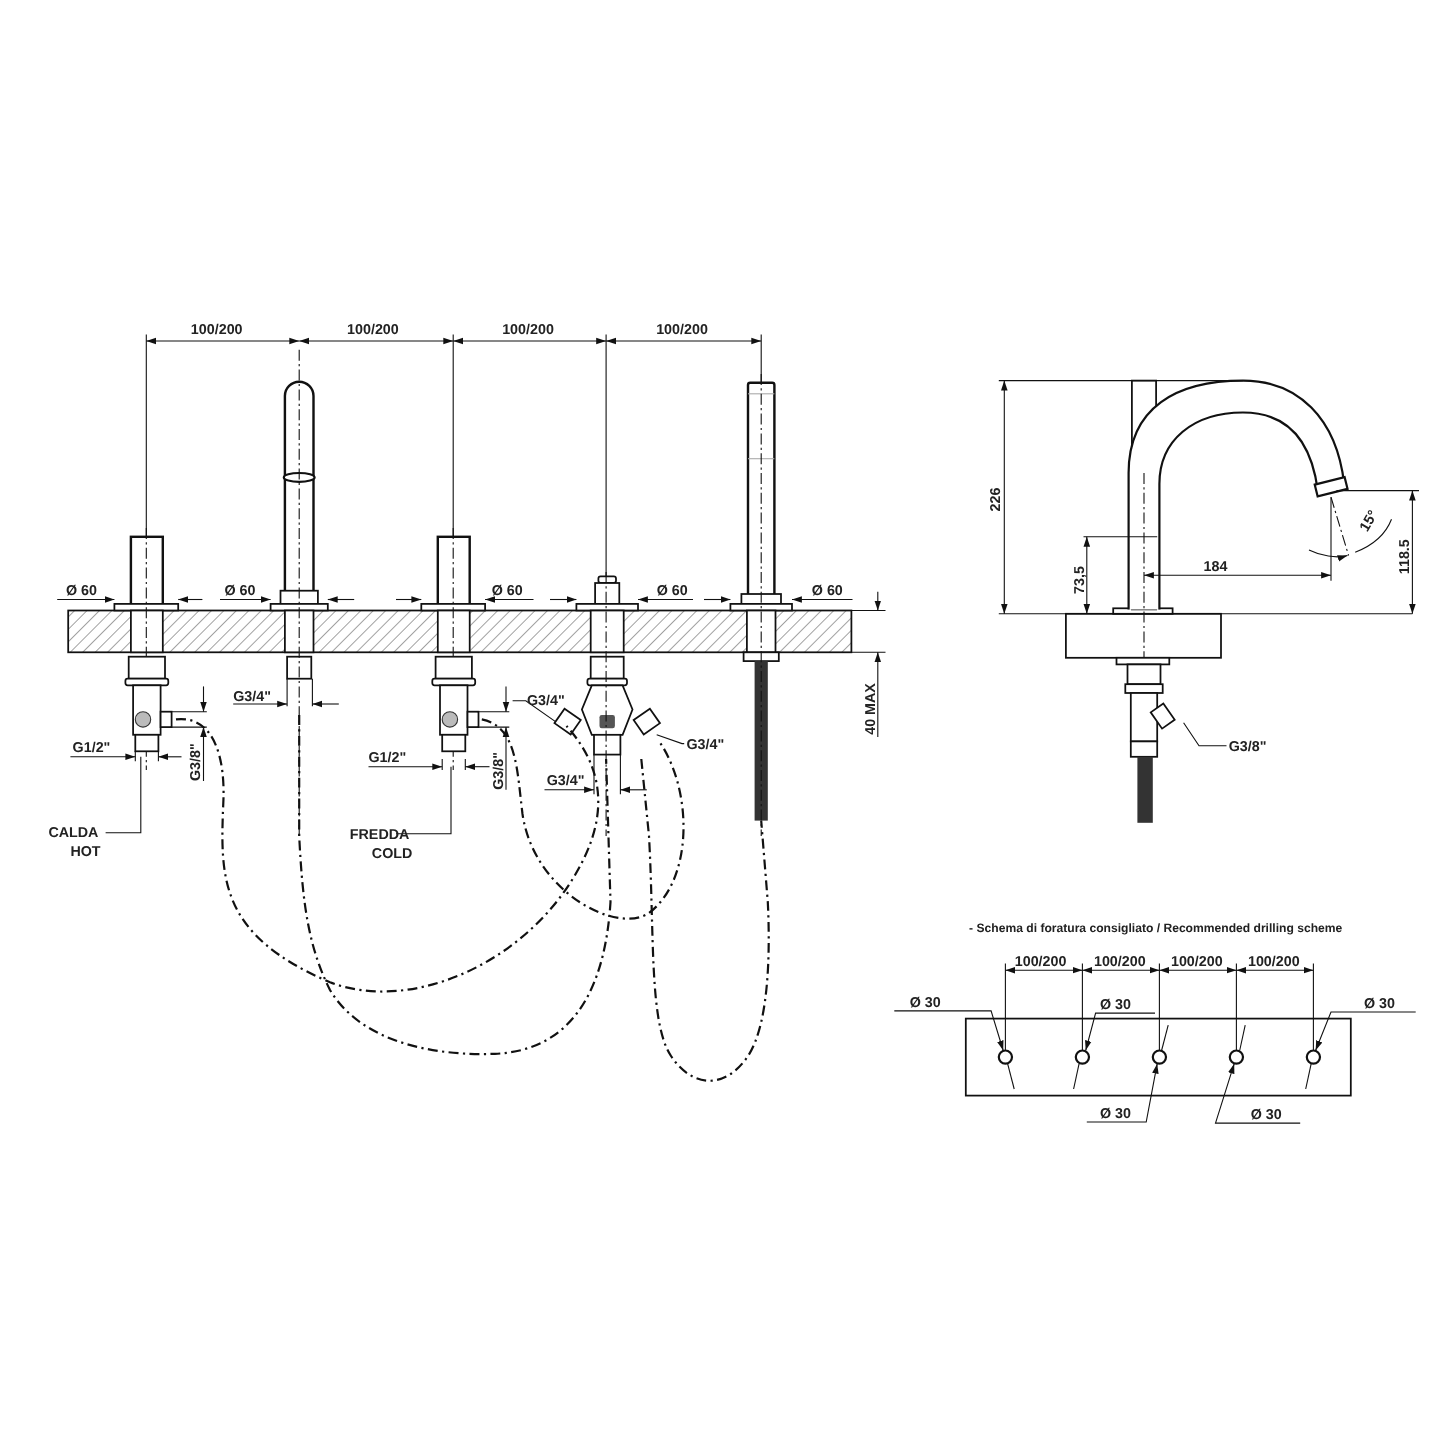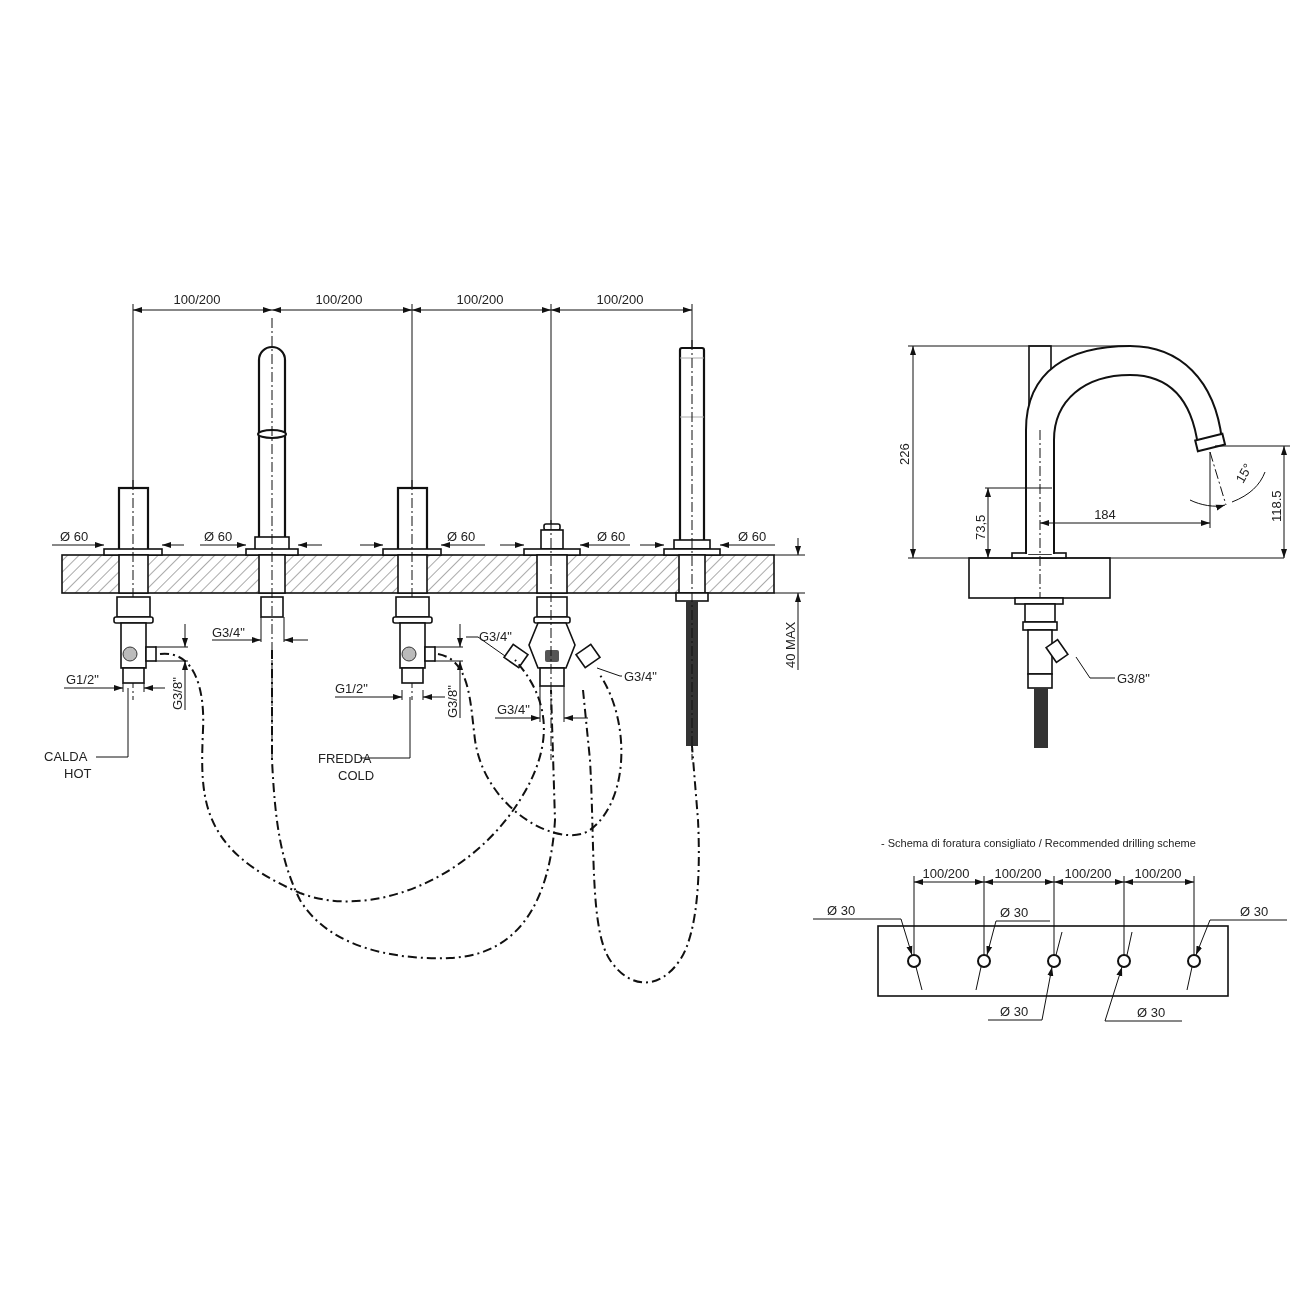--- a/index.html
+++ b/index.html
@@ -1,17 +1,17 @@
 <!DOCTYPE html>
 <html><head>
 <meta charset="utf-8">
 <style>
   html, body { margin:0; padding:0; background:#ffffff; }
   body { width:1300px; height:1300px; overflow:hidden; font-family:"Liberation Sans", sans-serif; }
-  #canvas { position:absolute; left:0; top:0; width:1300px; height:1300px; }
+  #canvas { position:absolute; left:0; top:0; width:1300px; height:1300px;font-weight:bold; }
   svg text { font-family:"Liberation Sans", sans-serif; fill:#222; }
   .dim { font-size:13px; }
   .lbl { font-size:13px; }
   .ln { stroke:#111; stroke-width:1; fill:none; }
   .thick { stroke:#111; stroke-width:2.2; fill:#fff; }
   .med { stroke:#111; stroke-width:1.6; fill:#fff; }
   .center { stroke:#111; stroke-width:1; stroke-dasharray:10 3 2 3; fill:none; }
   .hose { stroke:#111; stroke-width:2; stroke-dasharray:9 4 2 4; fill:none; }
   .slab { stroke:#111; stroke-width:1.6; fill:url(#hatch); }
 </style>

